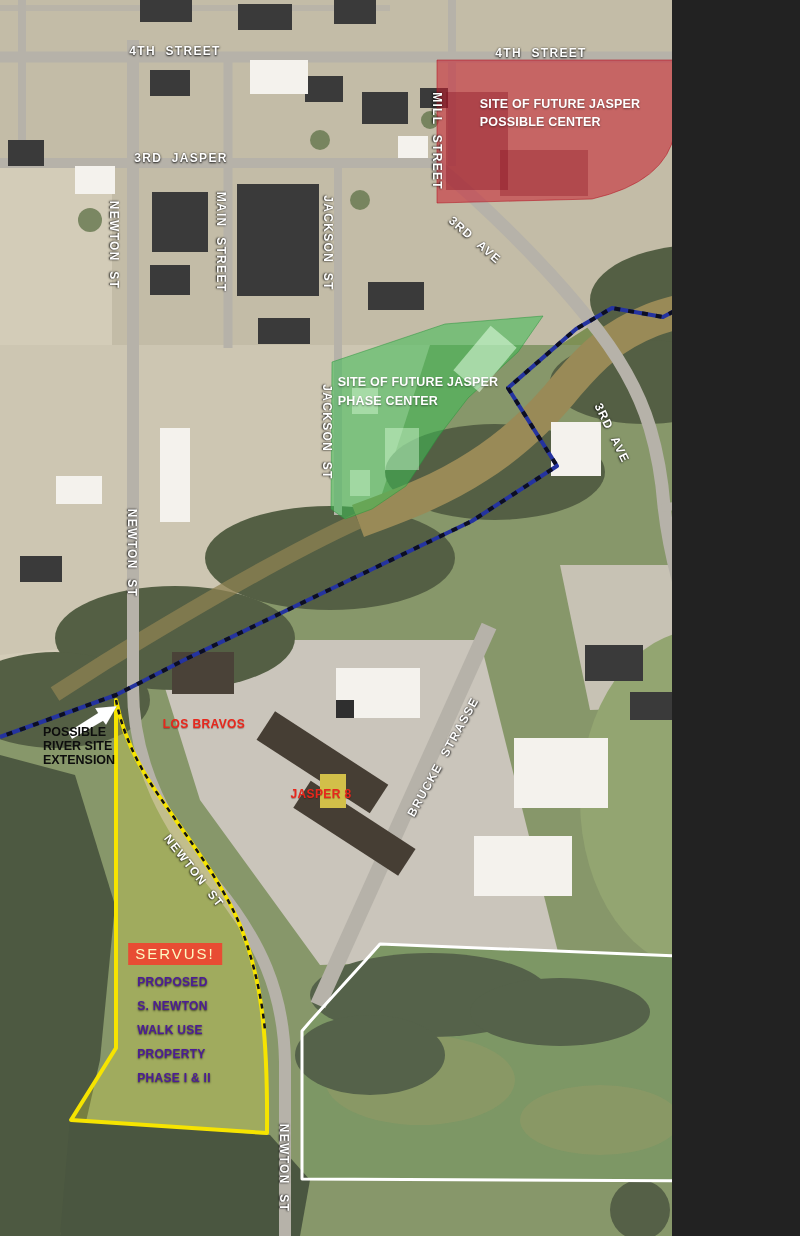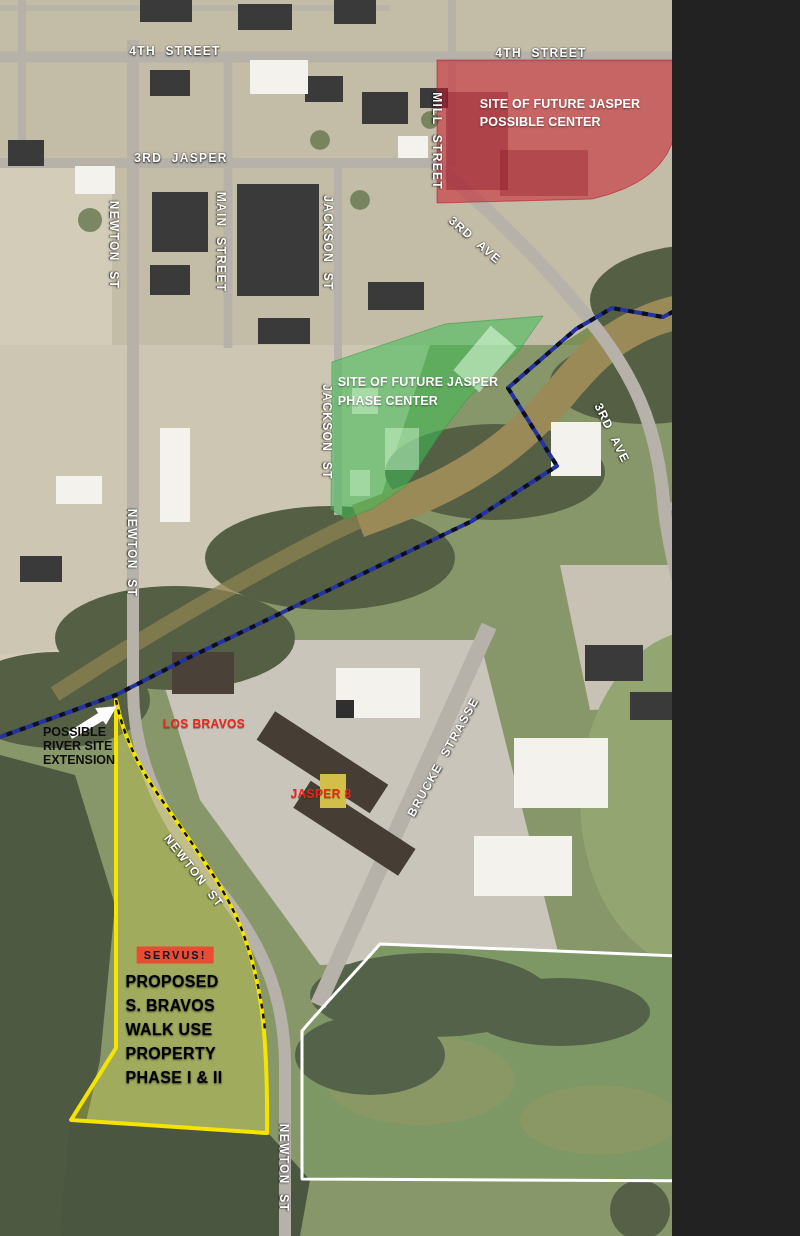--- a/index.html
+++ b/index.html
@@ -20,25 +20,25 @@
     text-shadow:0 1px 2px rgba(0,0,0,.45);white-space:nowrap;
   }
   .poi{
     color:#e8271c;font-weight:bold;font-size:12px;letter-spacing:.4px;
     text-shadow:0 1px 1px rgba(60,0,0,.35);
   }
   .rw-line{
     color:#0d0d0d;font-weight:bold;font-size:12.5px;line-height:14px;white-space:nowrap;margin-left:14px;
   }
   .servus{
-    display:inline-block;color:#0f172a;font-weight:bold;font-size:11px;letter-spacing:2px;
+    display:inline-block;color:#fef9c3;font-weight:normal;font-size:15px;letter-spacing:2px;
     padding:2px 7px 3px 7px;
   }
   .prop-line{
-    color:#000000;font-weight:bold;font-size:16px;line-height:24px;letter-spacing:.3px;
+    color:#4c1d95;font-weight:bold;font-size:12px;line-height:24px;letter-spacing:.3px;
     text-shadow:0 1px 2px rgba(0,0,0,.65);white-space:nowrap;
   }
 </style>
 </head>
 <body>
 
 <div class="stage">
 
   <svg width="800" height="1236" viewBox="0 0 800 1236">
 
@@ -217,19 +217,19 @@
 
   <div class="lbl poi" style="left:204px;top:724px;transform:translate(-50%,-50%);">LOS BRAVOS</div>
   <div class="lbl poi" style="left:321px;top:770px;transform:translate(-50%,-50%);margin-top:24px;">JASPER 8</div>
 
   <div class="lbl" style="left:175px;top:954px;transform:translate(-50%,-50%);">
     <span class="servus" style="background:#e84c33;">SERVUS!</span>
   </div>
 
   <div class="site-label" style="left:174px;top:1030px;transform:translate(-50%,-50%);">
     <div class="prop-line">PROPOSED</div>
-    <div class="prop-line">S. BRAVOS</div>
+    <div class="prop-line">S. NEWTON</div>
     <div class="prop-line">WALK USE</div>
     <div class="prop-line">PROPERTY</div>
     <div class="prop-line">PHASE I &amp; II</div>
   </div>
 
 </div>
 
 </body></html>

